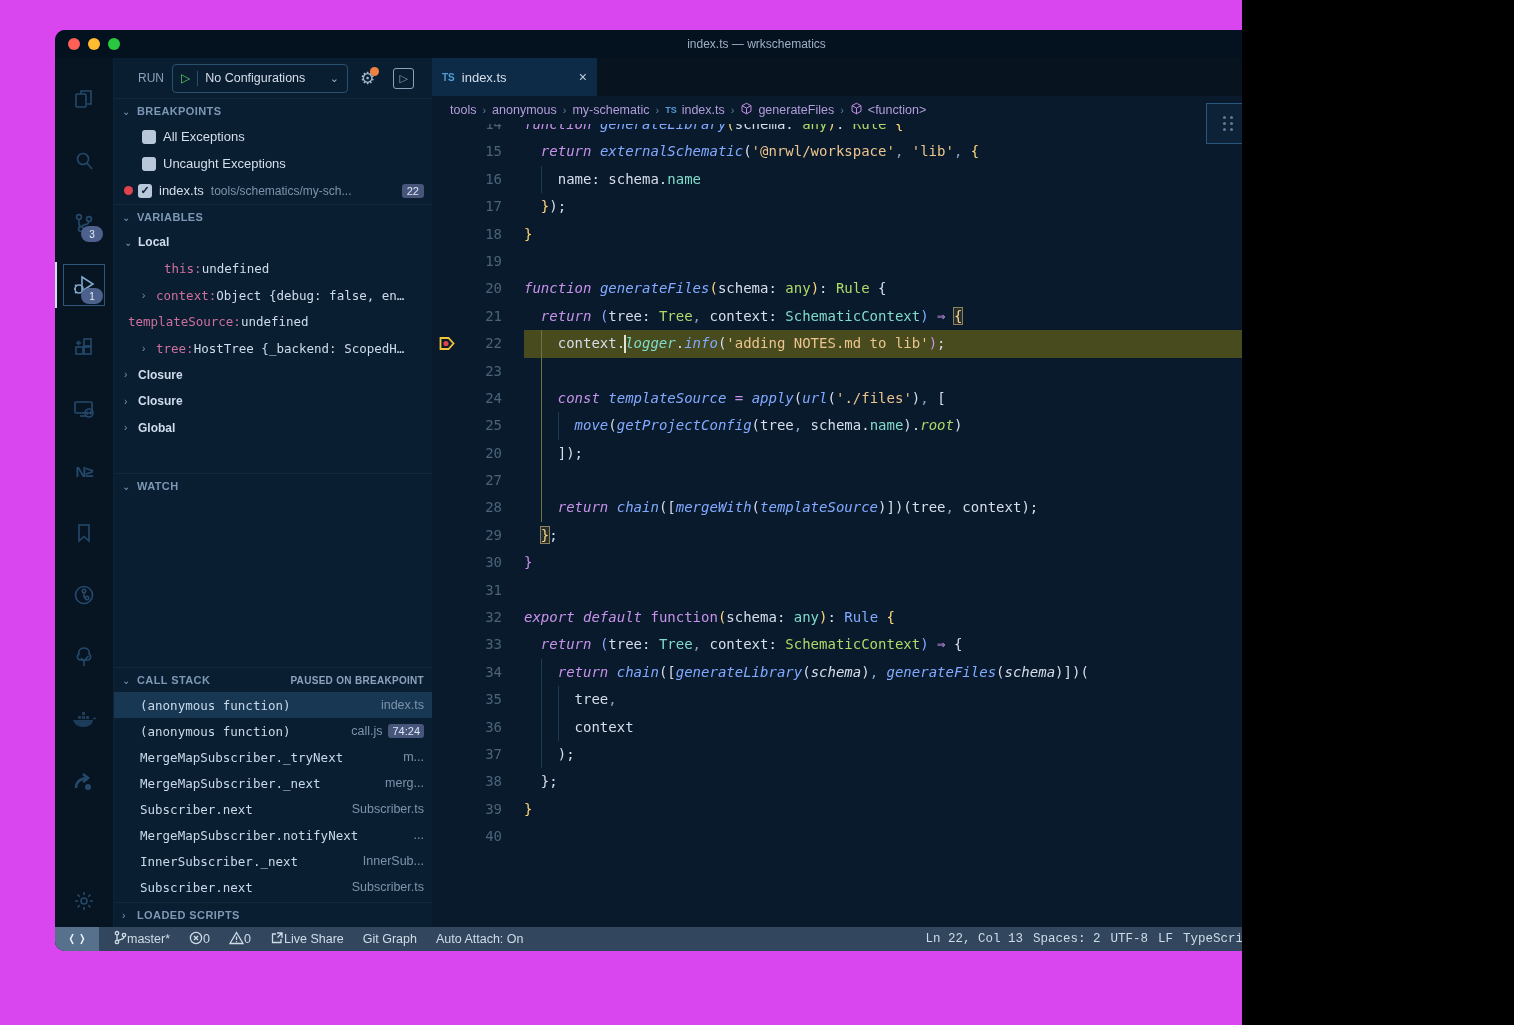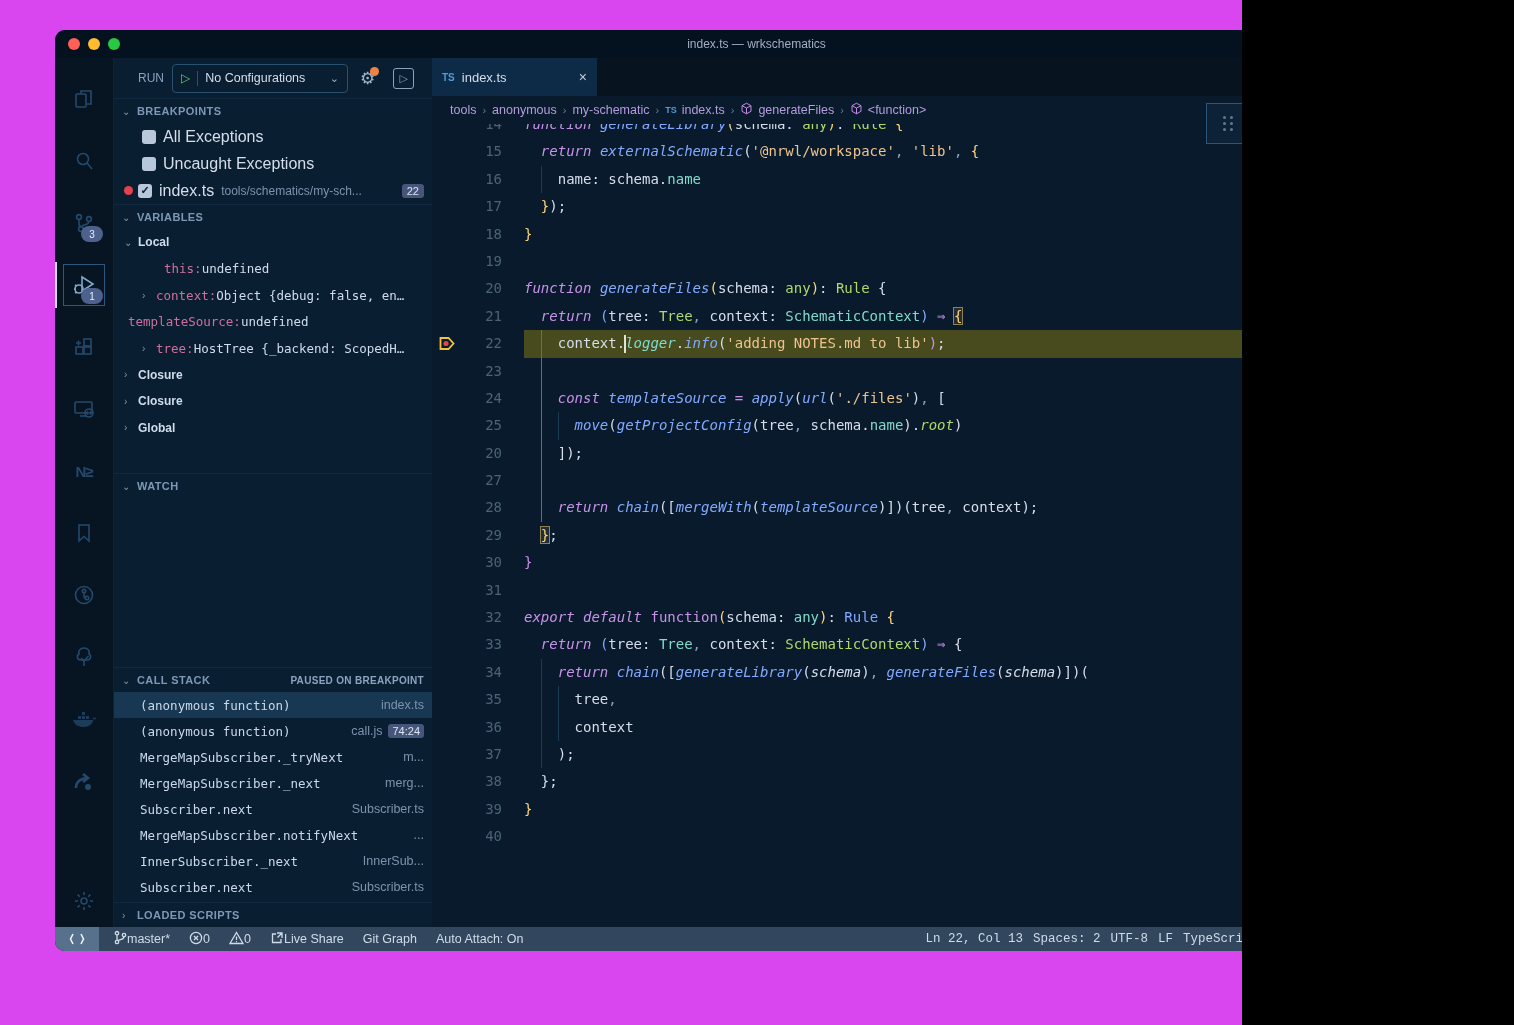--- a/index.html
+++ b/index.html
@@ -37,21 +37,21 @@
   .console-btn{width:19px;height:19px;border:1.4px solid #8aa3bd;border-radius:3px;color:#8aa3bd;font-size:11px;display:flex;align-items:center;justify-content:center;margin-left:10px;}
   .sec-head{height:24px;display:flex;align-items:center;gap:5px;padding:0 8px;border-top:1px solid #11293f;color:#7d98b5;font-size:11px;font-weight:bold;letter-spacing:.4px;flex:0 0 auto;}
   .sec-head .chev{font-size:10px;font-weight:normal;width:10px;color:#7d98b5;}
   .sec-head .flexfill{flex:1}
   .paused{font-size:10px;color:#8ba3bd;font-weight:bold;letter-spacing:.3px;}
   .rows{flex:0 0 auto;}
   .bp-row{height:27px;display:flex;align-items:center;padding-left:10px;gap:7px;}
   .bp-dot{width:9px;height:9px;border-radius:50%;background:#e0434c;margin-right:-2px;}
   .cbox{width:14px;height:14px;border-radius:3px;background:#b9c7da;margin-left:18px;display:flex;align-items:center;justify-content:center;color:#132033;font-size:11px;font-weight:bold;}
   .cbox.withdot{margin-left:0;}
-  .bp-label{color:#d6deeb;font-size:16px;}
+  .bp-label{color:#d6deeb;font-size:13px;}
   .bp-path{color:#7d93ab;font-size:12px;flex:1;white-space:nowrap;overflow:hidden;}
   .badge{background:#47557a;color:#dce6f4;font-size:11px;border-radius:3px;padding:1px 5px;margin-right:8px;}
   .var-row{height:26.5px;display:flex;align-items:center;font-family:"DejaVu Sans Mono",monospace;font-size:12.5px;white-space:nowrap;overflow:hidden;}
   .var-row .chev{font-family:"Liberation Sans",sans-serif;color:#7e95ad;width:14px;font-size:10px;flex:0 0 auto;}
   .var-name{color:#cf6f9e;}
   .var-val{color:#cfdcec;}
   .scope-label{font-family:"Liberation Sans",sans-serif;font-weight:bold;color:#cfdcec;font-size:12px;}
   .watch-body{flex:1 1 auto;min-height:20px;}
   .cs-row{height:26px;display:flex;align-items:center;padding:0 8px 0 26px;font-family:"DejaVu Sans Mono",monospace;font-size:12.5px;white-space:nowrap;}
   .cs-row.selected{background:rgba(35,77,112,.55);}

